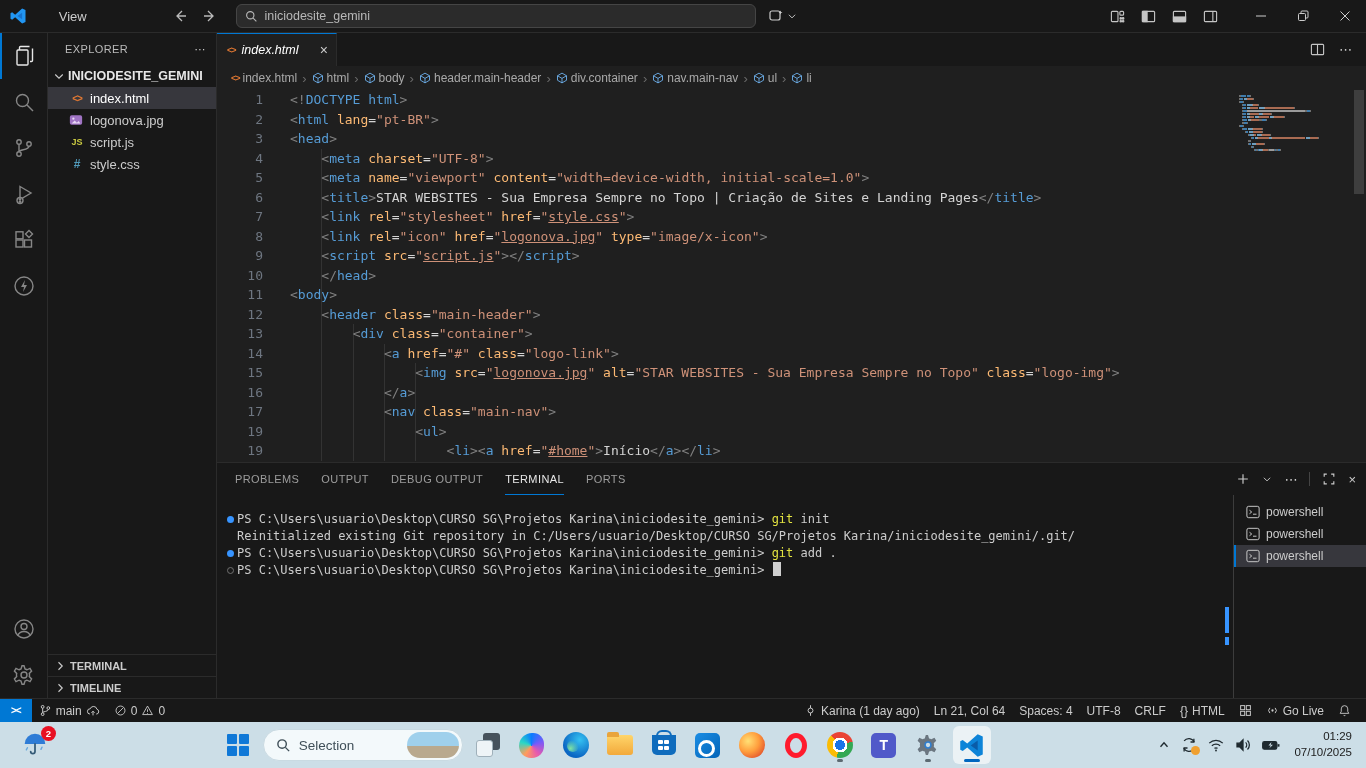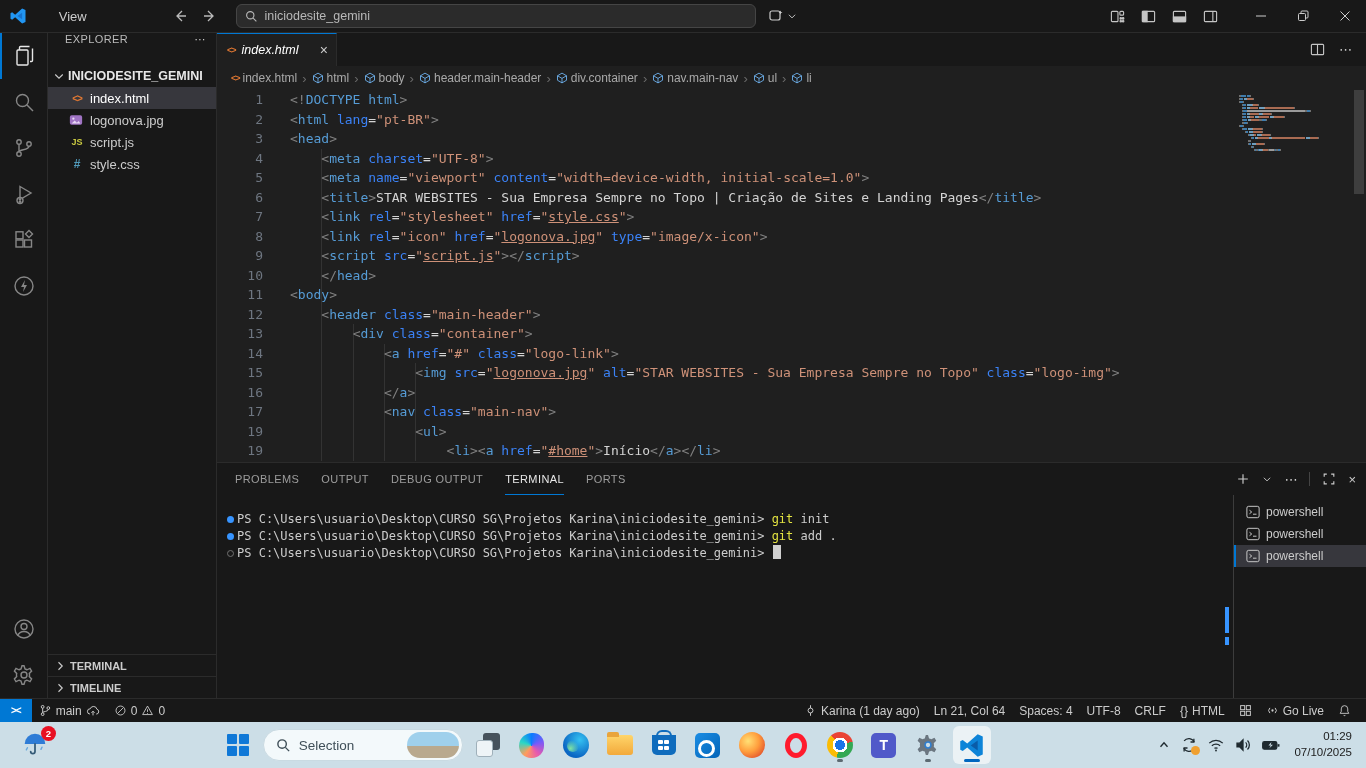--- a/index.html
+++ b/index.html
@@ -26,21 +26,21 @@
 
   
   .main { flex:1; display:flex; min-height:0; }
 
   .activitybar { width:48px; background:#181818; border-right:1px solid #2b2b2b; display:flex; flex-direction:column; align-items:stretch; }
   .ab-item { height:46px; display:flex; align-items:center; justify-content:center; color:#868686; border-left:2px solid transparent; border-right:2px solid transparent; }
   .ab-item.active { color:#e7e7e7; border-left-color:#0078d4; }
   .ab-spacer { flex:1; }
 
   .sidebar { width:169px; background:#181818; border-right:1px solid #2b2b2b; display:flex; flex-direction:column; font-size:13px; }
-  .sb-header { height:32px; display:flex; align-items:flex-start; padding:0 10px 0 17px; color:#bbbbbb; font-size:11px; letter-spacing:.4px; }
+  .sb-header { height:32px; display:flex; align-items:center; padding:0 10px 0 17px; color:#bbbbbb; font-size:11px; letter-spacing:.4px; }
   .sb-header .more { margin-left:auto; color:#cccccc; }
   .sb-folder { height:22px; display:flex; align-items:center; gap:3px; padding-left:5px; color:#e8e8e8; font-weight:bold; font-size:12.5px; }
   .sb-row { height:22px; display:flex; align-items:center; gap:5px; padding-left:21px; color:#cccccc; cursor:default; }
   .sb-row.sel { background:#37373d; color:#ffffff; }
   .fi { width:16px; text-align:center; font-weight:bold; font-size:10px; flex:0 0 16px; }
   .fi-html { color:#e37933; letter-spacing:-1px; }
   .fi-js { color:#cbcb41; font-size:9px; }
   .fi-css { color:#519aba; font-size:12px; }
   .sb-bottom { margin-top:auto; }
   .sb-section { height:22px; display:flex; align-items:center; gap:4px; padding-left:6px; border-top:1px solid #2b2b2b; color:#cccccc; font-weight:bold; font-size:11px; }
@@ -55,21 +55,21 @@
 
   .breadcrumbs { height:24px; display:flex; align-items:center; padding-left:14px; gap:3px; font-size:12px; color:#a9a9a9; flex:0 0 24px; }
   .bc-item { display:flex; align-items:center; gap:3px; }
   .bc-sep { color:#6a6a6a; font-size:13px; margin:0 2px; }
   .bc-file-ico { color:#e37933; font-weight:bold; font-size:9px; letter-spacing:-1px; }
 
   .code-area { flex:1; display:flex; min-height:0; position:relative; }
   .gutter { width:70px; flex:0 0 70px; text-align:right; padding:0 24px 0 0; color:#6e7681; font-family:"DejaVu Sans Mono",monospace; font-size:13px; line-height:19.5px; }
   .code { flex:1; font-family:"DejaVu Sans Mono",monospace; font-size:13px; line-height:19.5px; white-space:pre; position:relative; padding-left:3px; overflow:hidden; color:#d4d4d4; }
   .cl { position:relative; z-index:1; }
-  .tok-g { color:#808080; } .tok-b { color:#569cd6; } .tok-lb { color:#3b82f6; }
+  .tok-g { color:#808080; } .tok-b { color:#569cd6; } .tok-lb { color:#fdba74; }
   .tok-o { color:#ce9178; } .tok-ou { color:#ce9178; text-decoration:underline; }
   .tok-w { color:#d4d4d4; }
   .guide { position:absolute; top:0; width:0; border-left:1px solid #333333; z-index:0; }
 
   .minimap { width:116px; flex:0 0 116px; padding:5px 2px 0 3px; overflow:hidden; }
   .mm-line { height:2px; margin-bottom:1px; white-space:nowrap; font-size:0; }
   .mm-line span { display:inline-block; height:2px; }
   .vscroll { width:14px; flex:0 0 14px; position:relative; }
   .vscroll .thumb { position:absolute; top:0; left:2px; width:10px; height:104px; background:rgba(121,121,121,.35); }
 
@@ -528,20 +528,21 @@
                 <svg width="14" height="14" viewBox="0 0 16 16" fill="none" stroke="#cccccc" stroke-width="1.3">
                   <path d="M2.5 5.5v-3h3M13.5 5.5v-3h-3M2.5 10.5v3h3M13.5 10.5v3h-3"></path>
                 </svg>
               </span>
             <span class="ico">×</span>
           </div>
         </div>
         <div class="panel-body">
           <div class="terminal" id="terminal">
               <div class="t-line"><span class="t-dec"><i class="run"></i></span><span><span>PS C:\Users\usuario\Desktop\CURSO SG\Projetos Karina\iniciodesite_gemini&gt; </span><span class="tok-y">git</span><span> init</span></span></div>
+              <div class="t-line"><span class="t-dec"></span><span><span>Reinitialized existing Git repository in C:/Users/usuario/Desktop/CURSO SG/Projetos Karina/iniciodesite_gemini/.git/</span></span></div>
               <div class="t-line"><span class="t-dec"><i class="run"></i></span><span><span>PS C:\Users\usuario\Desktop\CURSO SG\Projetos Karina\iniciodesite_gemini&gt; </span><span class="tok-y">git</span><span> add .</span></span></div>
               <div class="t-line"><span class="t-dec"><i class="pending"></i></span><span><span>PS C:\Users\usuario\Desktop\CURSO SG\Projetos Karina\iniciodesite_gemini&gt; </span><span class="t-cursor"></span></span></div>
             </div>
           <div class="t-overview">
             <i style="height:26px"></i>
             <i style="height:8px;margin-top:4px"></i>
           </div>
           <div class="sessions" id="sessions">
               <div class="sess-row">
                 <span class="ico">

